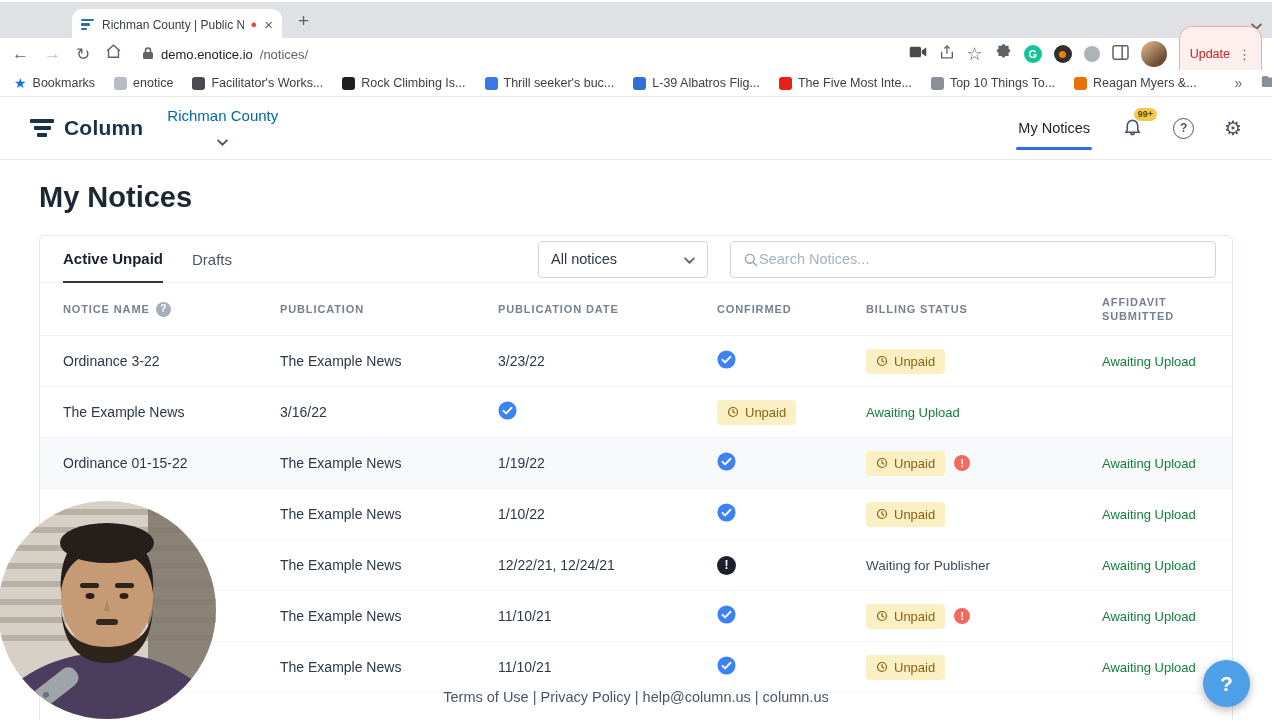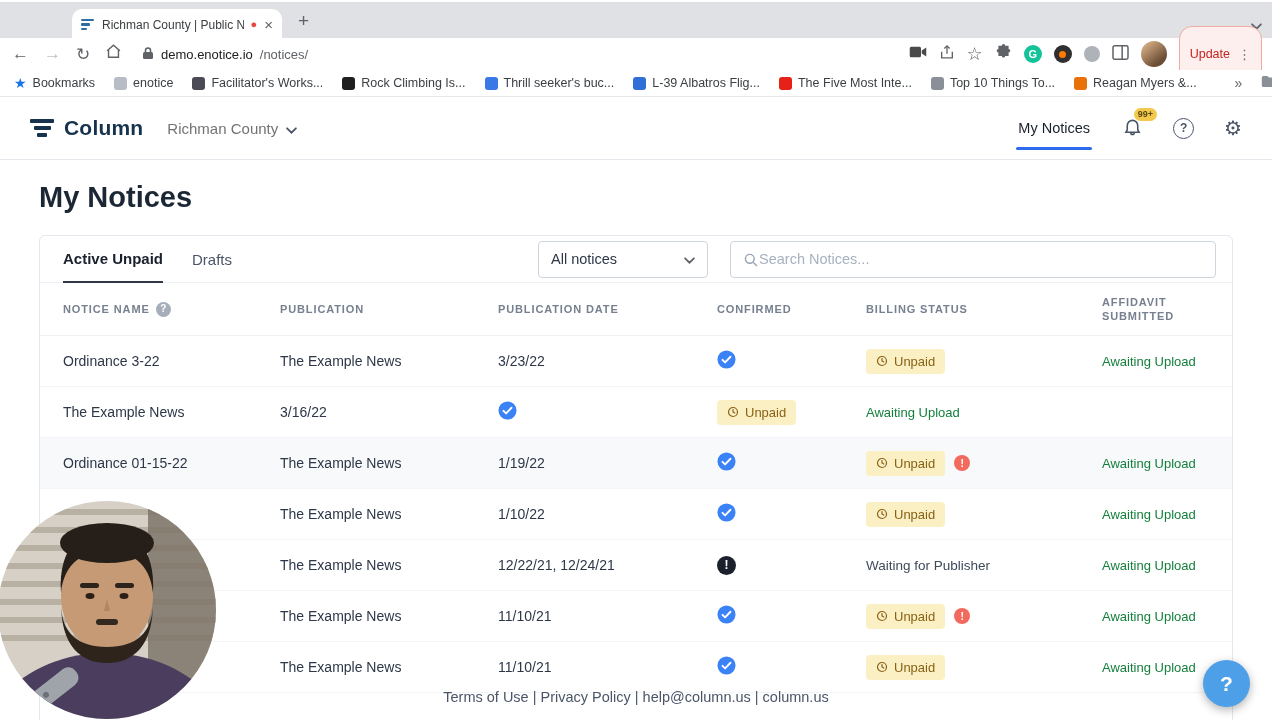--- a/index.html
+++ b/index.html
@@ -45,21 +45,21 @@
   .bm-spacer{flex:1;}
 
   
   .apphdr{position:absolute;top:97px;left:0;right:0;height:63px;background:#fff;border-bottom:1px solid #e5e8ec;
        display:flex;align-items:center;padding:0 30px;box-sizing:border-box;}
   .brand{display:flex;align-items:center;gap:10px;}
   .clogo{display:flex;flex-direction:column;gap:3px;align-items:center;}
   .clogo i{display:block;height:4px;background:#16324c;border-radius:1px;}
   .clogo i:nth-child(1){width:24px}.clogo i:nth-child(2){width:17px}.clogo i:nth-child(3){width:10px}
   .brand-name{font-size:21px;font-weight:bold;color:#16324c;letter-spacing:.2px;}
-  .org{margin-left:24px;display:flex;align-items:center;gap:8px;font-size:15px;color:#737373;}
+  .org{margin-left:24px;display:flex;align-items:center;gap:8px;font-size:15px;color:#0369a1;flex-direction:column;}
   .hdr-right{margin-left:auto;display:flex;align-items:center;gap:30px;}
   .mynotices{position:relative;font-size:14.5px;font-weight:500;color:#1a202c;padding:0 2px;}
   .mynotices::after{content:"";position:absolute;left:0;right:0;bottom:-14px;height:3px;background:#2f6ced;border-radius:2px;}
   .bell-wrap{position:relative;display:flex;}
   .badge99{position:absolute;top:-8px;right:-14px;background:#f2c94c;color:#5a4a12;font-size:9px;font-weight:bold;
        padding:1.5px 4px;border-radius:8px;}
   .helpc{width:19px;height:19px;border:1.7px solid #4a5568;border-radius:50%;display:flex;align-items:center;
        justify-content:center;font-size:12px;font-weight:bold;color:#4a5568;}
   .gearc{font-size:20px;color:#4a5568;line-height:1;}
 

